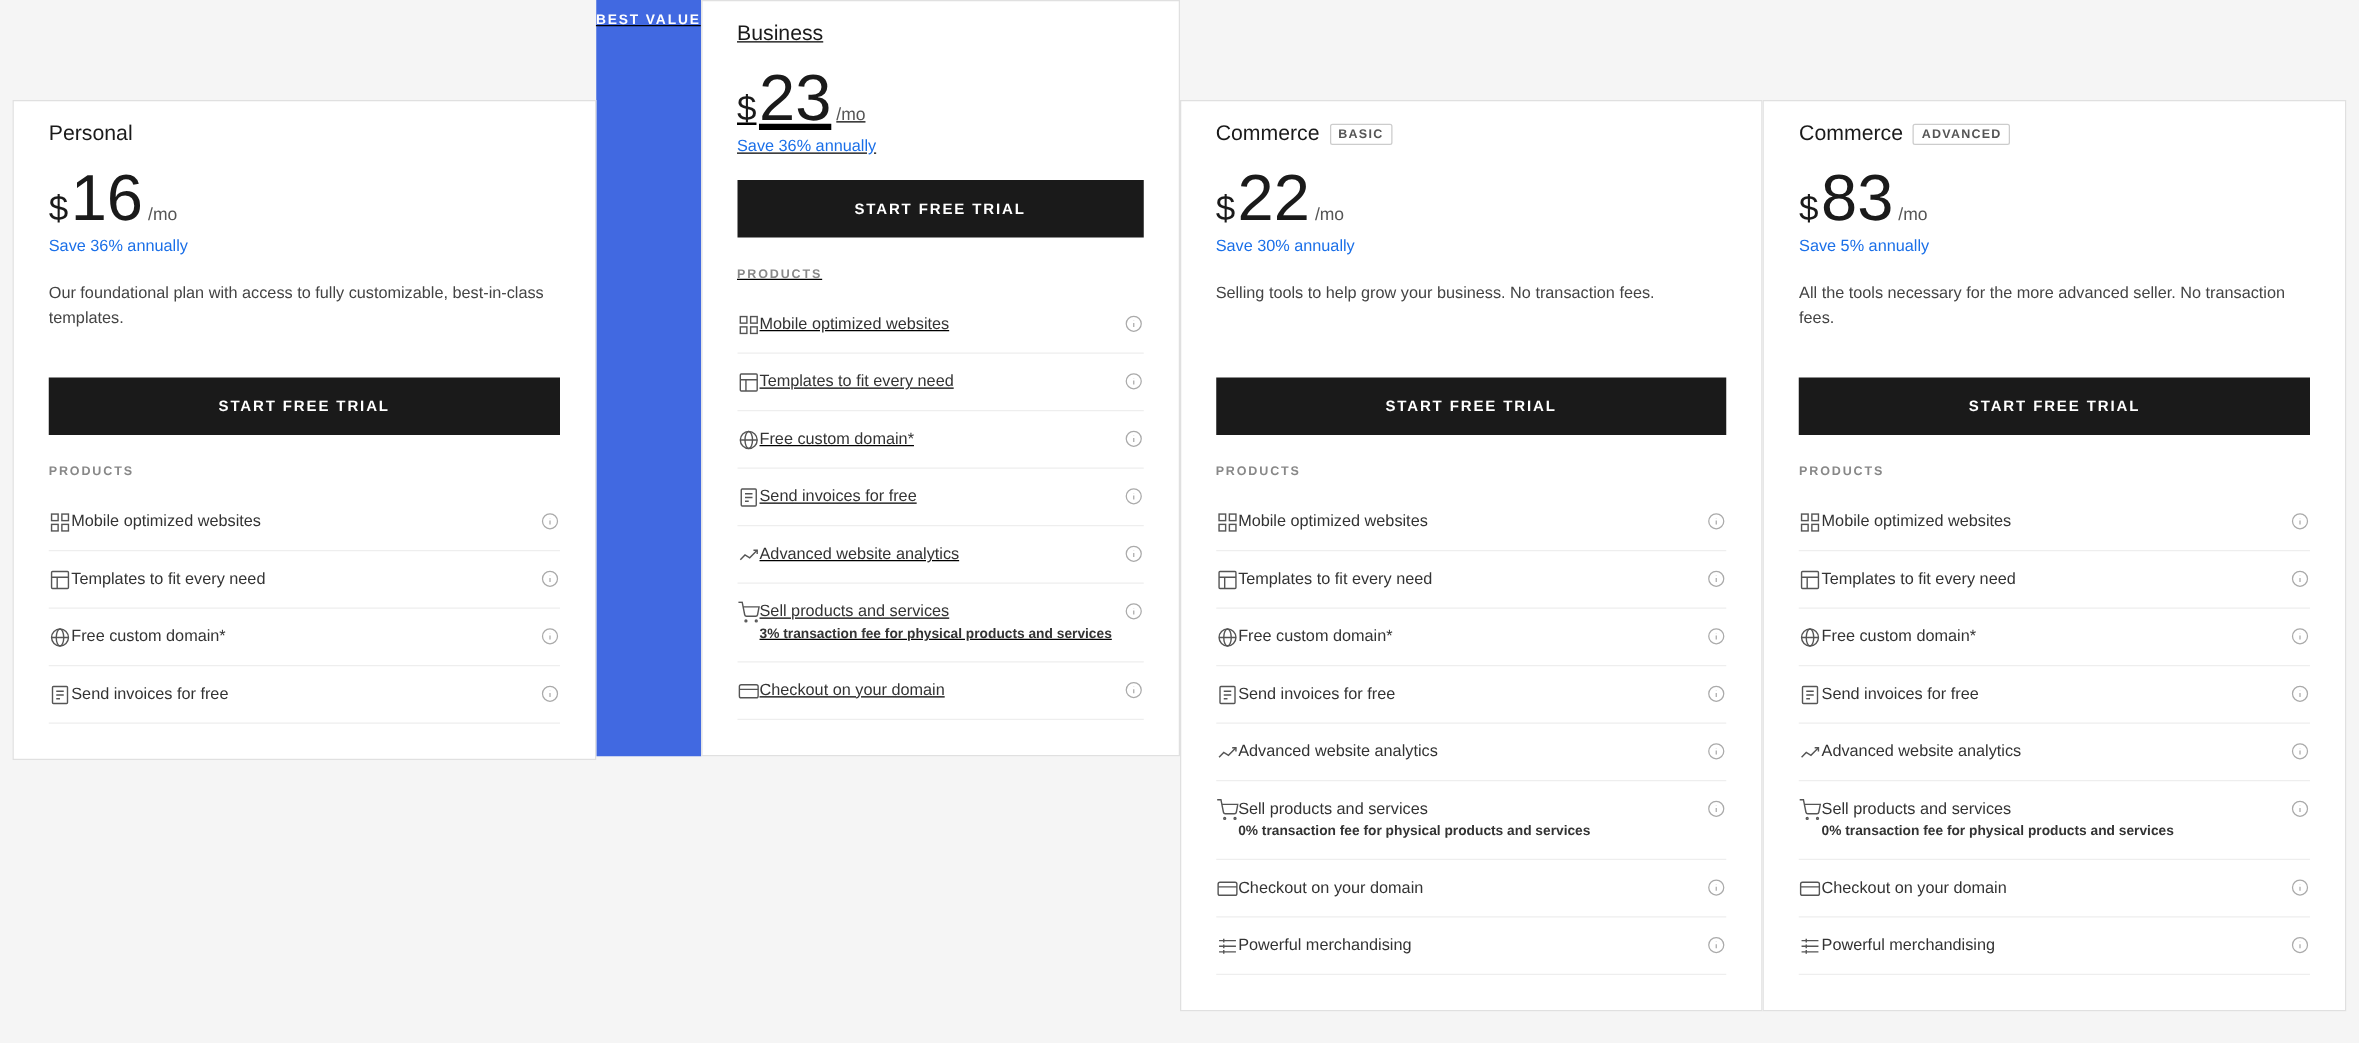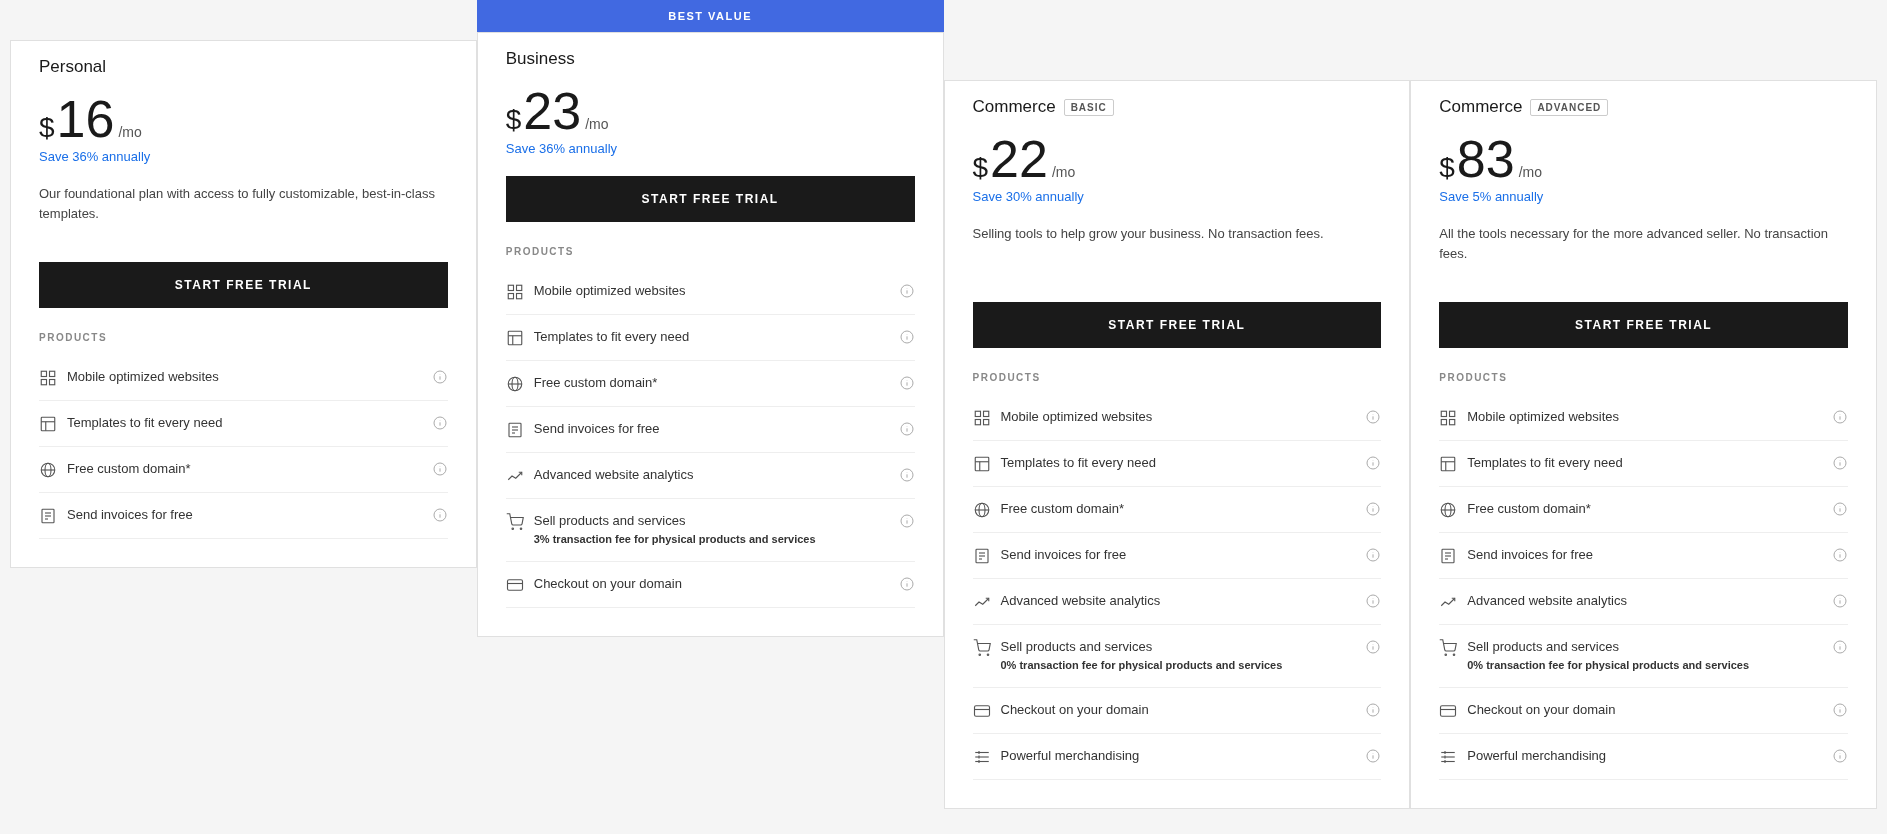--- a/index.html
+++ b/index.html
@@ -124,21 +124,20 @@
       display: flex;
       align-items: flex-start;
       justify-content: space-between;
       padding: 13px 0;
       border-bottom: 1px solid #eee;
       gap: 8px;
     }
     .feature-left {
       display: flex;
       align-items: flex-start;
-      gap: 10px;
       flex: 1;
     }
     .feature-icon {
       width: 18px;
       height: 18px;
       flex-shrink: 0;
       margin-top: 1px;
       color: #555;
     }
     .feature-text {
@@ -158,21 +157,21 @@
       height: 16px;
       color: #aaa;
       flex-shrink: 0;
       margin-top: 1px;
     }
   </style>
 </head>
 <body>
 
 <div class="pricing-container">
-    <div style="flex: 1 1 0%; display: flex; flex-direction: row; border-radius: 25px;">
+    <div style="flex: 1 1 0%; display: flex; flex-direction: column; border-radius: 25px;">
     <div style="height:40px;"></div>
     <div class="plan-card">
       <div class="plan-name">
         Personal
         
       </div>
       <div class="plan-price">
         <span class="price-dollar">$</span>
         <span class="price-amount">16</span>
         <span class="price-period">/mo</span>
@@ -257,21 +256,21 @@
       <span class="info-icon"><svg viewBox="0 0 24 24" fill="none" stroke="currentColor" stroke-width="1.5">
                 <circle cx="12" cy="12" r="9"></circle>
                 <line x1="12" y1="8" x2="12" y2="8.5"></line>
                 <line x1="12" y1="11" x2="12" y2="16"></line>
               </svg></span>
     </li>
 
       </ul>
     </div>
   </div>
-    <div style="flex: 1 1 0%; display: flex; flex-direction: column;">
+    <div style="flex: 1 1 0%; display: flex; flex-direction: row; text-decoration: underline;">
     <div class="best-value-banner">BEST VALUE</div>
     <div class="plan-card best-value">
       <div class="plan-name">
         Business
         
       </div>
       <div class="plan-price">
         <span class="price-dollar">$</span>
         <span class="price-amount">23</span>
         <span class="price-period">/mo</span>

